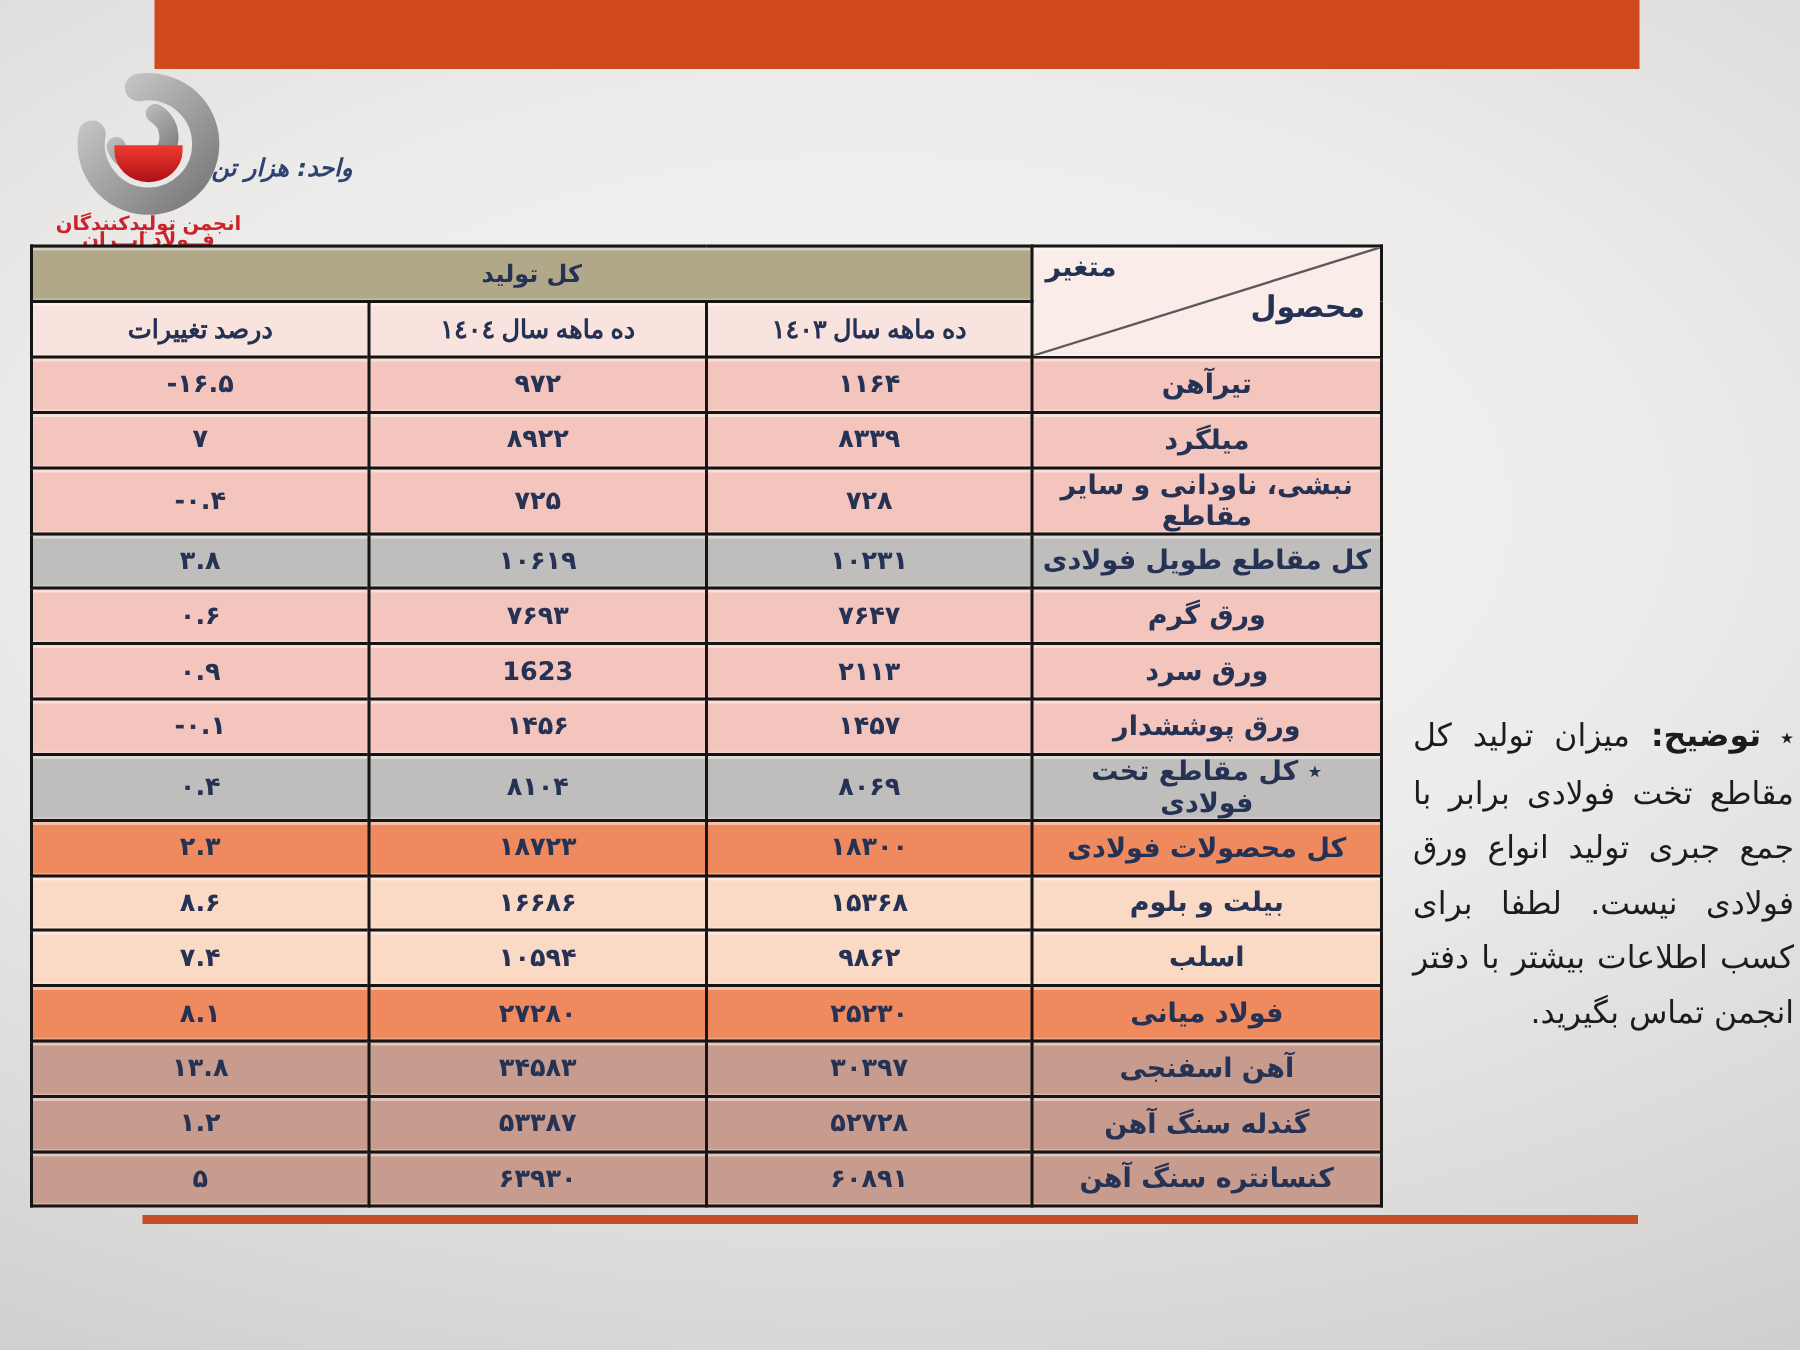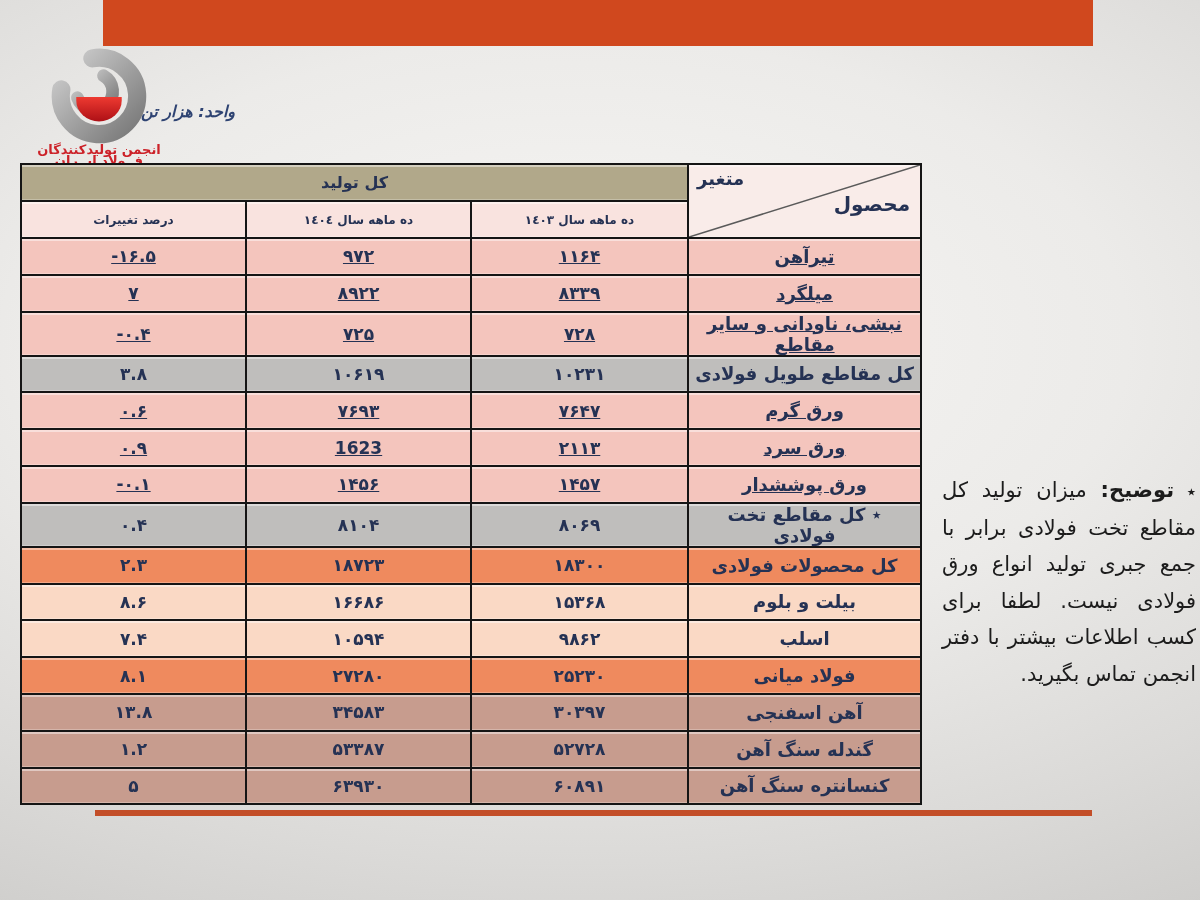--- a/index.html
+++ b/index.html
@@ -37,28 +37,28 @@
     font-weight:bold;color:var(--c-celltext);
   }
   table.prod th,table.prod td{
     border:2px solid var(--c-border);
     box-shadow:inset 0 2px 0 rgba(255,255,255,.45), inset 0 -1px 0 rgba(255,255,255,.25);
     padding:0 6px;text-align:center;vertical-align:middle;
   }
   thead tr{height:37px;}
   tbody tr{height:36.8px;}
   th.olive{background:var(--c-olive);font-size:16px;border-bottom-width:3px;margin-top:40px;}
-  th.sub{background:var(--c-subhead);font-size:12px;border-bottom-width:3px;}
+  th.sub{background:var(--c-subhead);font-size:17px;border-bottom-width:3px;font-family:Liberation Serif, serif;}
   th.corner{background:var(--c-corner);position:relative;padding:0;border-bottom-width:3px;}
   .corner-svg{position:absolute;left:0;top:0;width:100%;height:100%;}
   .corner-top{position:absolute;top:3px;left:8px;font-size:18px;}
   .corner-bottom{position:absolute;bottom:21px;right:10px;font-size:20px;}
   td.product{text-align:right;padding-right:13px;font-size:18px;}
   td.num{direction:ltr;font-size:17px;}
-  tr.tone-pink  td{background:var(--c-pink);text-decoration:underline;}
+  tr.tone-pink  td{background:var(--c-pink);}
   tr.tone-peach td{background:var(--c-peach);text-align:center;}
   tr.tone-gray  td{background:var(--c-gray);}
   tr.tone-orange td{background:var(--c-orange);}
   tr.tone-brown td{background:var(--c-brown);}
 
   .footnote{
     position:absolute;left:942px;top:472px;width:254px;direction:rtl;
     text-align:justify;font-size:21px;line-height:36.5px;color:var(--c-note);
   }
   .footnote .star{font-size:17px;}

